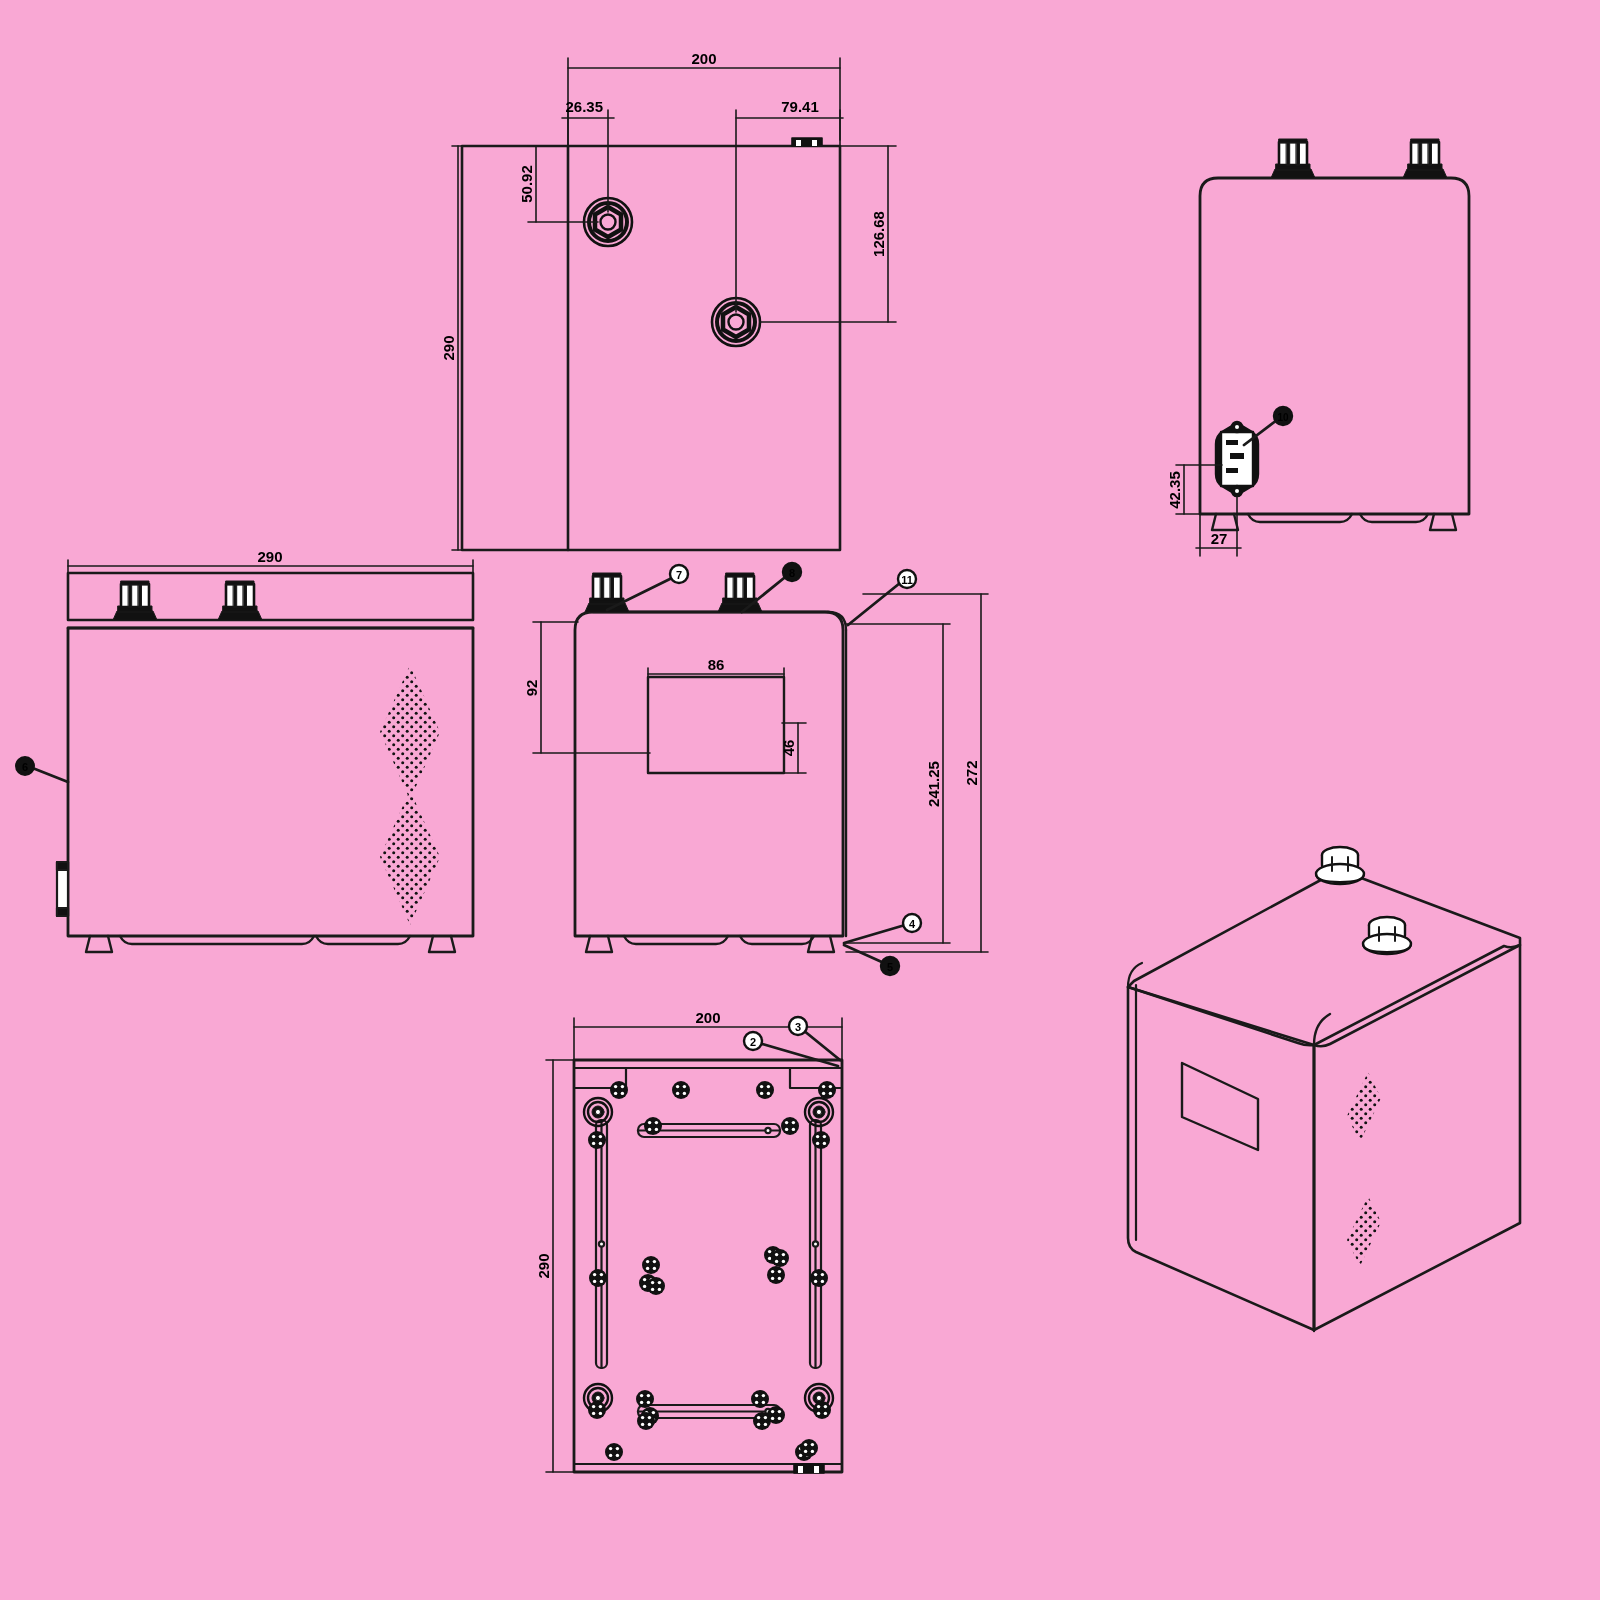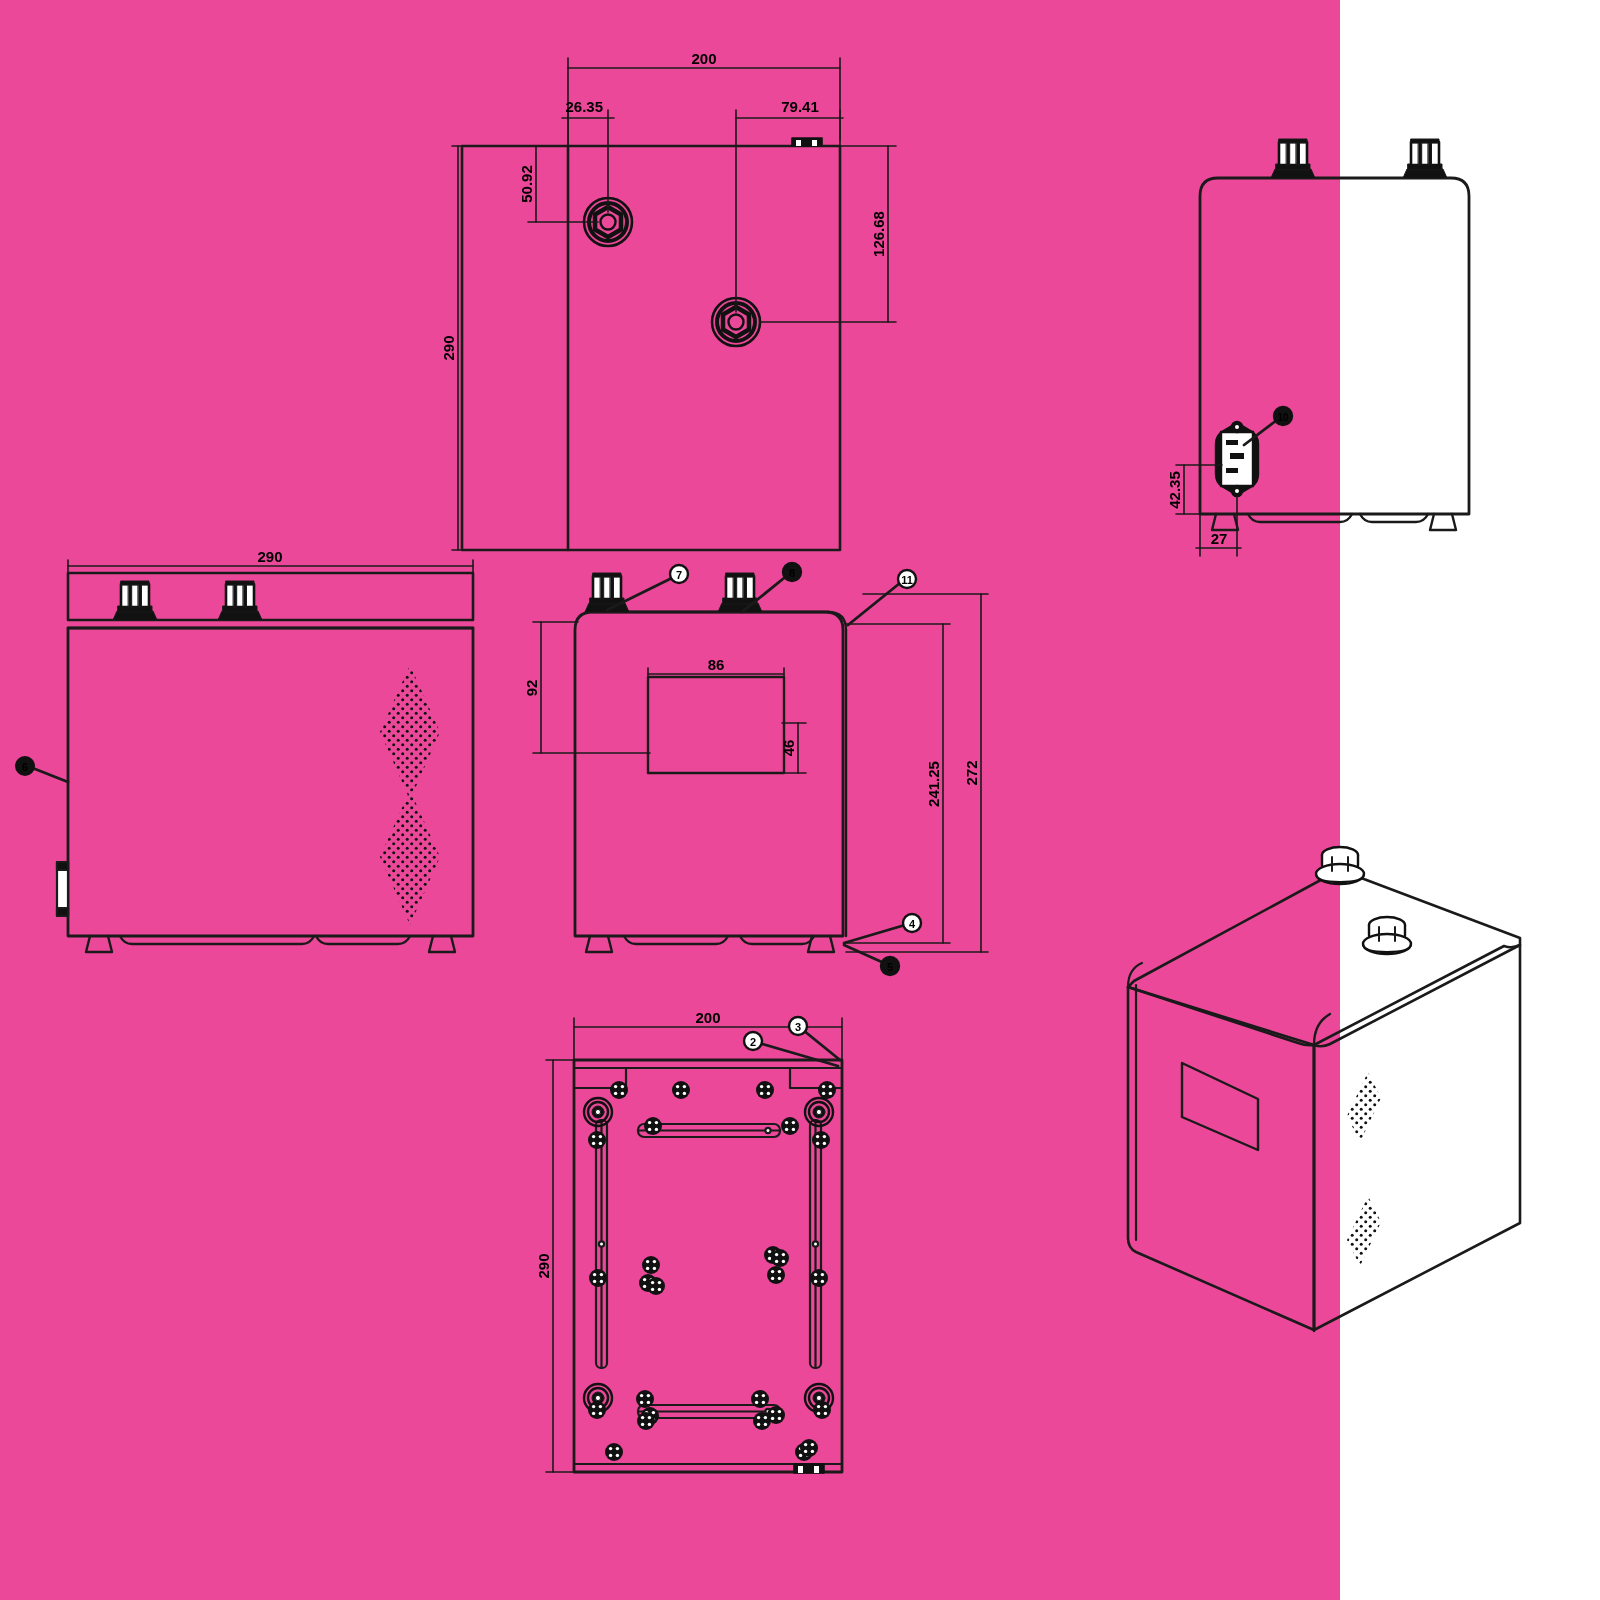--- a/index.html
+++ b/index.html
@@ -1,19 +1,19 @@
 <!DOCTYPE html>
 <html><head>
 <meta charset="utf-8">
 <title>Technical Drawing</title>
 <style>
   html,body{margin:0;padding:0;background:#ffffff;}
   body{width:1600px;height:1600px;overflow:hidden;
        font-family:"Liberation Sans", sans-serif;}
-  #sheet{position:relative;width:1340px;height:1600px;background:#ec4899;}
+  #sheet{position:relative;width:1600px;height:1600px;background:#f9a8d4;}
   svg{display:block;}
   text{font-family:"Liberation Sans", sans-serif;font-weight:bold;fill:#000;}
 </style>
 </head>
 <body>
 
 <div id="sheet">
 <svg width="1600" height="1600" viewBox="0 0 1600 1600">
   <defs>
 

